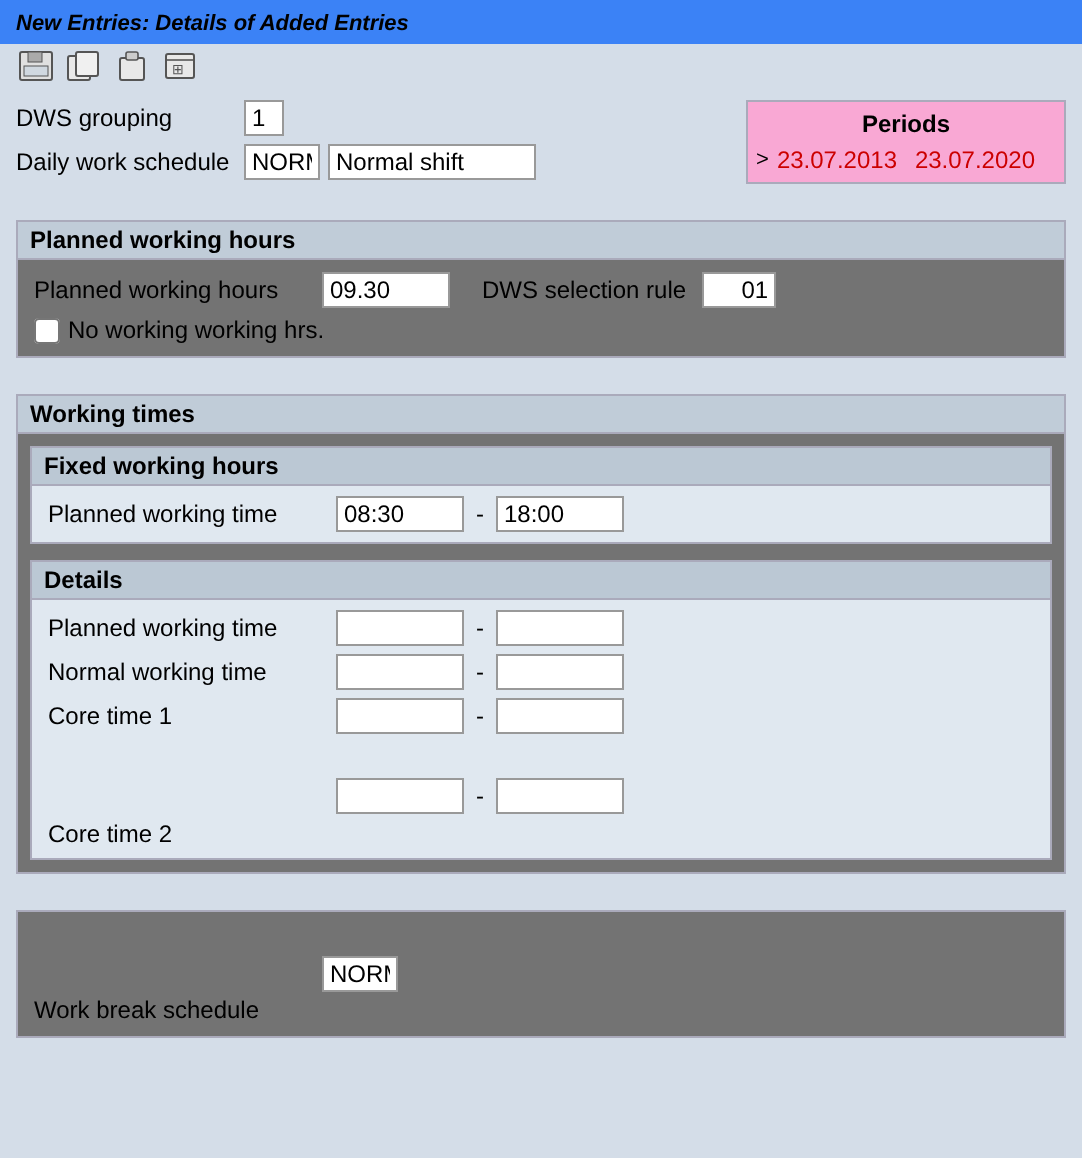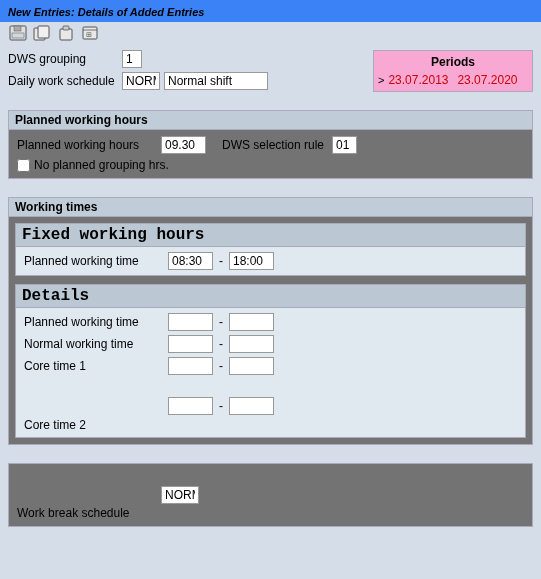--- a/index.html
+++ b/index.html
@@ -123,35 +123,34 @@
     }
     .sub-section-box {
       border: 1px solid #aab;
       background: #e0e8f0;
       margin: 2px 0;
     }
     .sub-section-title {
       background: #bbc8d4;
       padding: 2px 6px;
       font-weight: bold;
-      font-size: 16px;
+      font-size: 12px;
       border-bottom: 1px solid #aab;
-      font-family: Liberation Mono, monospace;
     }
     .sub-section-content {
       padding: 5px 8px;
       display: flex;
       flex-direction: column;
       gap: 4px;
     }
     .dash {
       margin: 0 2px;
     }
     .input-sm {
-      width: 45px;
+      width: 64px;
     }
     .input-lg {
       width: 104px;
     }
     .input-norm {
       width: 38px;
     }
     .working-times-content {
       padding: 4px 6px;
       display: flex;
@@ -222,25 +221,25 @@
     </div>
   </div>
 
   <div class="section-box">
     <div class="section-title">Planned working hours</div>
     <div class="section-content">
       <div class="field-row">
         <span class="field-label" style="width:140px;">Planned working hours</span>
         <input class="field-input input-sm" type="text" value="09.30" style="">
         <span style="margin-left:12px; margin-right:4px;">DWS selection rule</span>
-        <input class="field-input" style="width: 25px;" type="text" value="01">
+        <input class="field-input" style="width: 37px; text-align: right;" type="text" value="01">
       </div>
       <div class="checkbox-row">
         <input type="checkbox" id="no-planned" style="">
-        <label for="no-planned">No planned grouping hrs.</label>
+        <label for="no-planned">No working working hrs.</label>
       </div>
     </div>
   </div>
 
   <div class="section-box">
     <div class="section-title">Working times</div>
     <div class="working-times-content">
 
       <div class="sub-section-box">
         <div class="sub-section-title">Fixed working hours</div>

